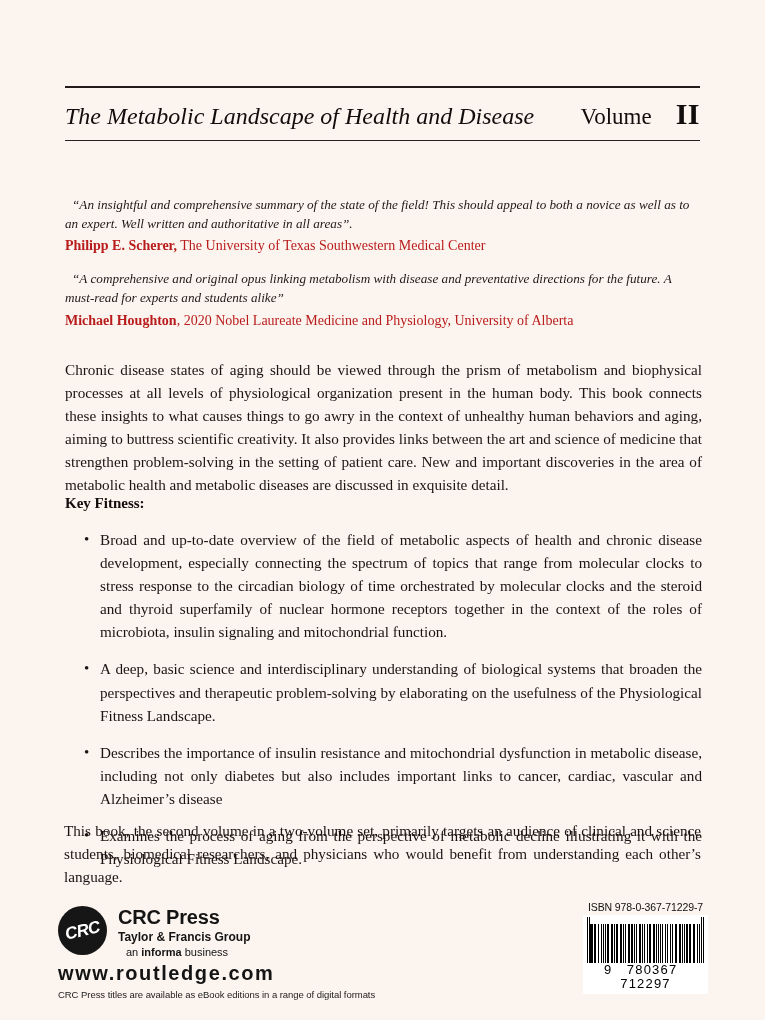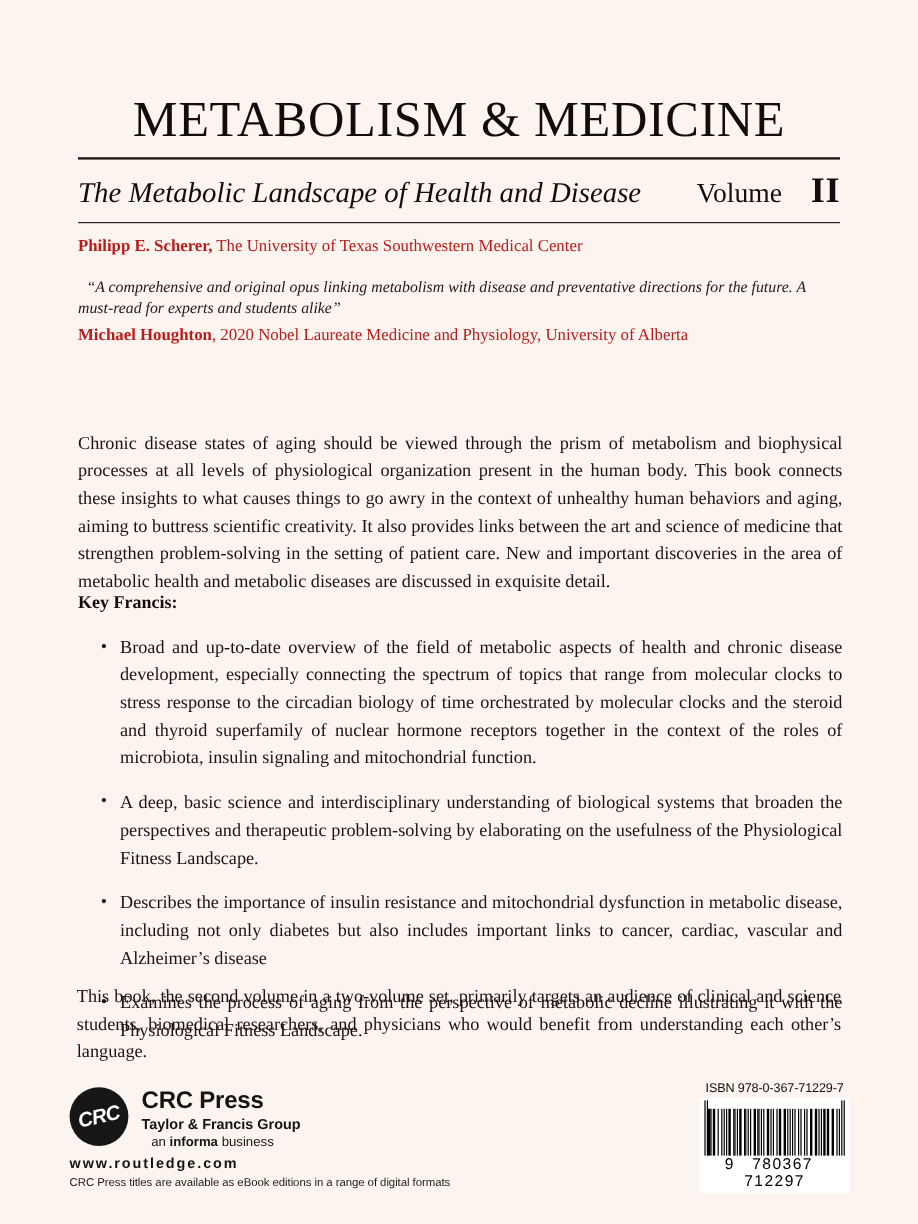--- a/index.html
+++ b/index.html
@@ -235,21 +235,21 @@
   .imprint-informa {
     font-size: 11px;
     color: #141414;
     margin-top: 2px;
     line-height: 1.15;
     padding-left: 8px;
   }
   .imprint-informa b { font-weight: 700; }
   .website {
     font-family: "Liberation Sans", "DejaVu Sans", sans-serif;
-    font-size: 12px;
+    font-size: 20px;
     font-weight: 700;
     letter-spacing: 1.6px;
     color: #141414;
     margin-top: 3px;
   }
   .ebook-note {
     font-family: "Liberation Sans", "DejaVu Sans", sans-serif;
     font-size: 9.5px;
     color: #1c1c1c;
     margin-top: 4px;
@@ -299,48 +299,48 @@
     padding: 0 4px 2px 4px;
     line-height: 1.1;
   }
 </style>
 </head>
 <body>
 
 <div class="cover">
 
   <div class="title-block">
-    <h1 class="main-title">METABOLISM &amp; MEDICINE</h1>
     <div class="rule-thick"></div>
     <div class="subtitle-row">
       <div class="subtitle">The Metabolic Landscape of Health and Disease</div>
       <div class="volume-group">
         <span class="volume-word">Volume</span>
         <span class="volume-num">II</span>
       </div>
     </div>
     <div class="rule-thin"></div>
   </div>
 
   <div class="endorsements">
     <div class="endorsement">
+      <p class="quote">“An insightful and comprehensive summary of the state of the field! This should appeal to both a novice as well as to an expert. Well written and authoritative in all areas”.</p>
       <p class="attribution"><span class="person">Philipp E. Scherer,</span><span> The University of Texas Southwestern Medical Center</span></p>
     </div>
     <div class="endorsement">
       <p class="quote">“A comprehensive and original opus linking metabolism with disease and preventative directions for the future. A must-read for experts and students alike”</p>
       <p class="attribution"><span class="person">Michael Houghton</span><span>, 2020 Nobel Laureate Medicine and Physiology, University of Alberta</span></p>
     </div>
   </div>
 
   <div class="body-copy">
     <p class="para">Chronic disease states of aging should be viewed through the prism of metabolism and biophysical processes at all levels of physiological organization present in the human body. This book connects these insights to what causes things to go awry in the context of unhealthy human behaviors and aging, aiming to buttress scientific creativity. It also provides links between the art and science of medicine that strengthen problem-solving in the setting of patient care. New and important discoveries in the area of metabolic health and metabolic diseases are discussed in exquisite detail.</p>
   </div>
 
   <div class="features">
-    <div class="features-heading">Key Francis:</div>
+    <div class="features-heading">Key Fitness:</div>
     <ul class="feature-list">
       <li class="feature-item">
         <span class="feature-bullet">•</span>
         <span>Broad and up-to-date overview of the field of metabolic aspects of health and chronic disease development, especially connecting the spectrum of topics that range from molecular clocks to stress response to the circadian biology of time orchestrated by molecular clocks and the steroid and thyroid superfamily of nuclear hormone receptors together in the context of the roles of microbiota, insulin signaling and mitochondrial function.</span>
       </li>
       <li class="feature-item">
         <span class="feature-bullet">•</span>
         <span>A deep, basic science and interdisciplinary understanding of biological systems that broaden the perspectives and therapeutic problem-solving by elaborating on the usefulness of the Physiological Fitness Landscape.</span>
       </li>
       <li class="feature-item">

